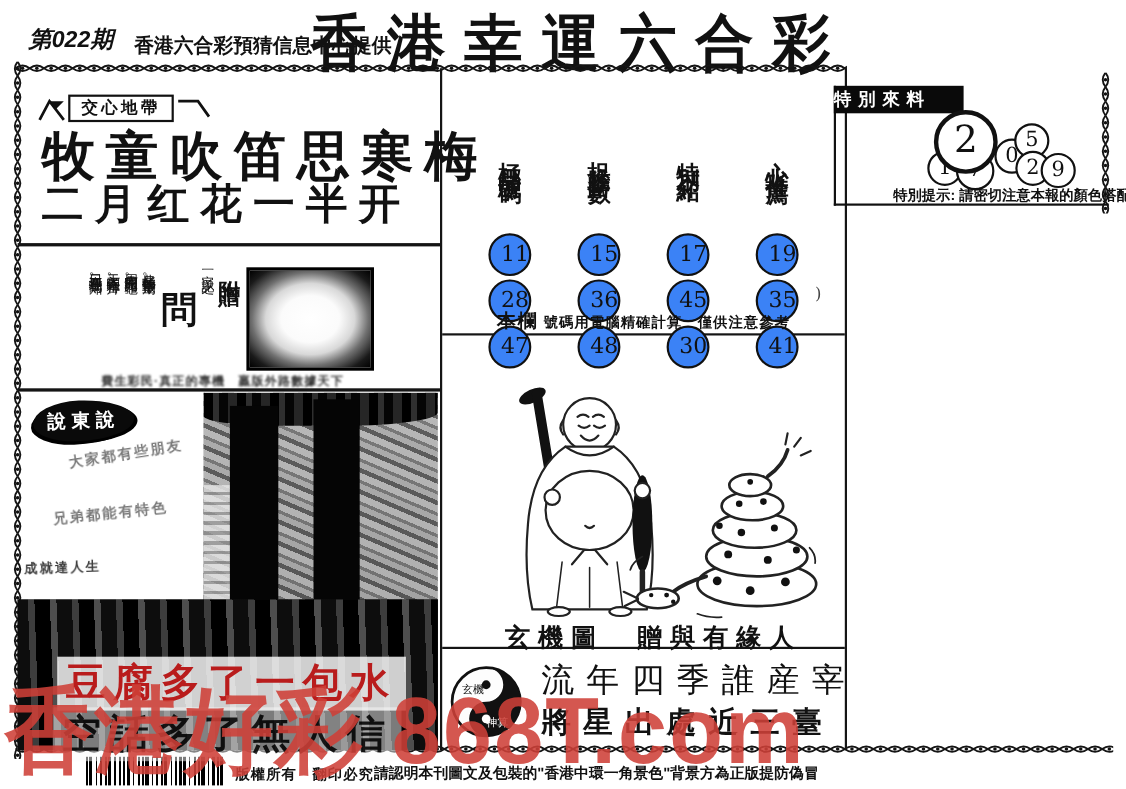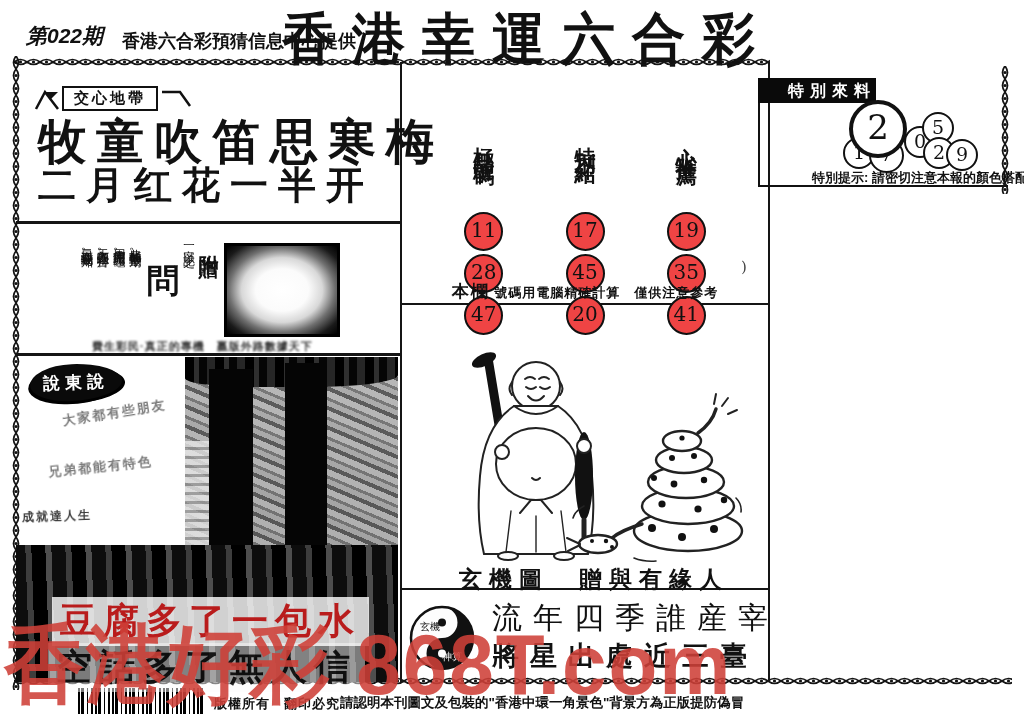--- a/index.html
+++ b/index.html
@@ -54,33 +54,33 @@
   .cap1{left:52px;top:597px;font-size:36px;font-weight:900;letter-spacing:7px;color:#b91c1c;white-space:nowrap;
         background:rgba(252,252,252,.82);padding:0 8px;z-index:3}
   .cap2{left:48px;top:643px;font-size:36px;font-weight:900;letter-spacing:7px;color:#101010;white-space:nowrap;
         background:rgba(250,250,250,.55);padding:0 8px;opacity:.9;z-index:3}
   
   .numcols{left:402px;top:64px;width:366px;height:218px;display:flex;justify-content:space-evenly}
   .vtitle{writing-mode:vertical-rl;font-weight:bold;font-size:21px;letter-spacing:6px;height:128px;margin:14px auto 6px;
           font-family:"DejaVu Serif","Liberation Serif",serif}
   .numgroup{text-align:center}
   .circ{display:block;width:35px;height:35px;border:2px solid #111;border-radius:50%;margin:3px auto;
-        font-family:"DejaVu Serif","Liberation Serif",serif;font-size:20px;line-height:33px;text-align:center;background:#ef4444}
+        font-family:"DejaVu Serif","Liberation Serif",serif;font-size:20px;line-height:33px;text-align:right;background:#3b82f6}
   .col-note{left:402px;top:280px;width:366px;text-align:center;white-space:nowrap}
   .col-note b{font-size:17px;letter-spacing:2px}
   .col-note span{font-size:13px;font-weight:bold;letter-spacing:1px;filter:blur(.6px)}
   
   .mystic-caption{left:402px;top:564px;width:384px;text-align:center;font-size:23px;font-weight:bold;letter-spacing:7px;white-space:nowrap}
   
   .fin1{left:492px;top:598px;font-size:30px;font-weight:normal;letter-spacing:11px;white-space:nowrap}
   .fin2{left:492px;top:638px;font-size:27px;font-weight:bold;letter-spacing:11px;white-space:nowrap}
   
   .spbox{left:758px;top:78px;width:248px;height:107px;border-left:2px solid #111;border-bottom:2px solid #111}
   .splabel{left:758px;top:78px;width:118px;height:25px;background:#0a0a0a;color:#fff;font-weight:bold;font-size:16px;
-           letter-spacing:6px;text-align:right;line-height:25px}
+           letter-spacing:6px;text-align:left;line-height:25px}
   .spc{border:2px solid #111;border-radius:50%;text-align:center;background:#fff;
        font-family:"DejaVu Serif","Liberation Serif",serif;position:absolute}
   .sp-big{left:849px;top:100px;width:50px;height:50px;border-width:4px;font-size:34px;line-height:46px;z-index:2}
   .sp-s{width:28px;height:28px;font-size:19px;line-height:26px}
   .sp-hint{left:800px;top:169px;width:240px;text-align:center;font-size:13px;font-weight:bold;white-space:nowrap}
   .stray{left:741px;top:258px;font-size:15px;color:#444}
   
   .barcode{left:78px;top:688px;width:128px;height:26px;
            background:repeating-linear-gradient(90deg,#000 0 2px,#fff 2px 3px,#000 3px 6px,#fff 6px 9px,#000 9px 10px,#fff 10px 13px,#000 13px 15px,#fff 15px 17px)}
   .copyright{left:214px;top:695px;font-size:13px;font-weight:bold;letter-spacing:1px;white-space:nowrap}
@@ -364,24 +364,30 @@
 <div class="abs cap2 serif">空話多了無人信</div>
 
 <div class="abs numcols">
   <div class="numgroup">
     <div class="vtitle">極品號碼</div>
     <span class="circ">11</span>
     <span class="circ">28</span>
     <span class="circ">47</span>
   </div>
   <div class="numgroup">
+    <div class="vtitle">捉膽路數</div>
+    <span class="circ">15</span>
+    <span class="circ">36</span>
+    <span class="circ">48</span>
+  </div>
+  <div class="numgroup">
     <div class="vtitle">特別介紹</div>
     <span class="circ">17</span>
     <span class="circ">45</span>
-    <span class="circ">20</span>
+    <span class="circ">30</span>
   </div>
   <div class="numgroup">
     <div class="vtitle">心水推薦</div>
     <span class="circ">19</span>
     <span class="circ">35</span>
     <span class="circ">41</span>
   </div>
 </div>
 <div class="abs col-note">
   <b>本欄</b>

